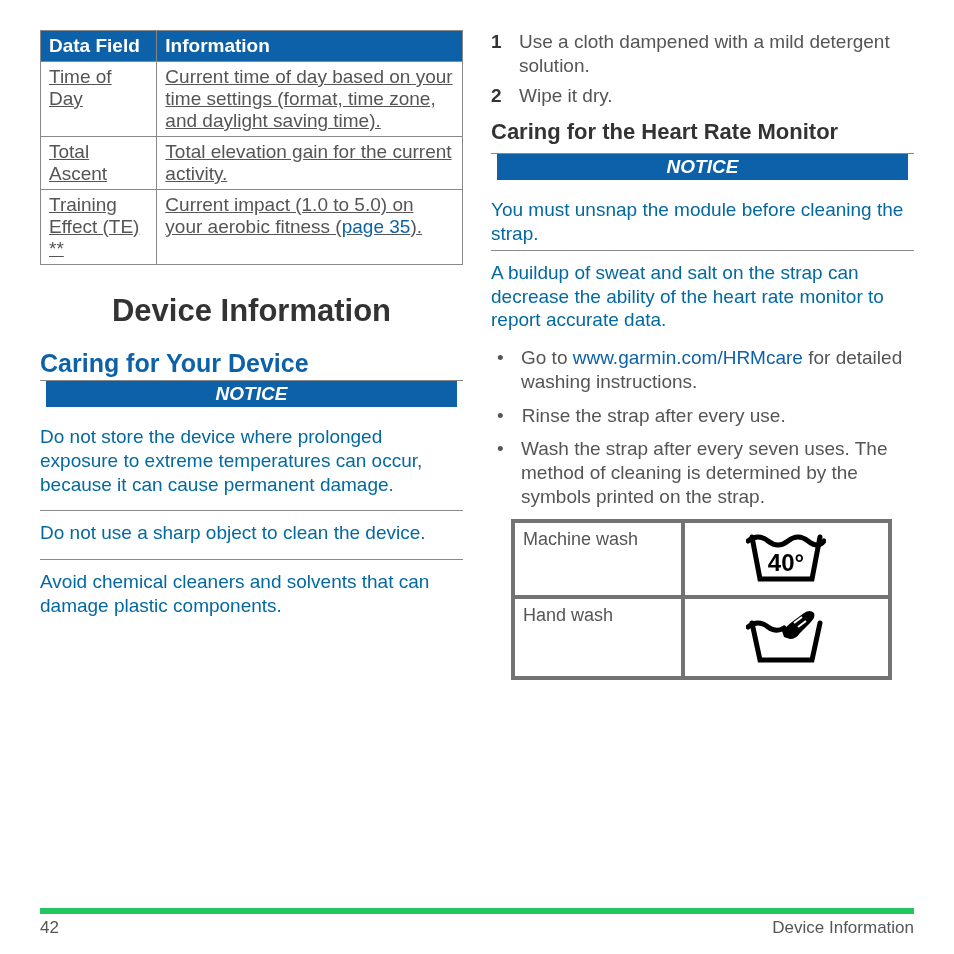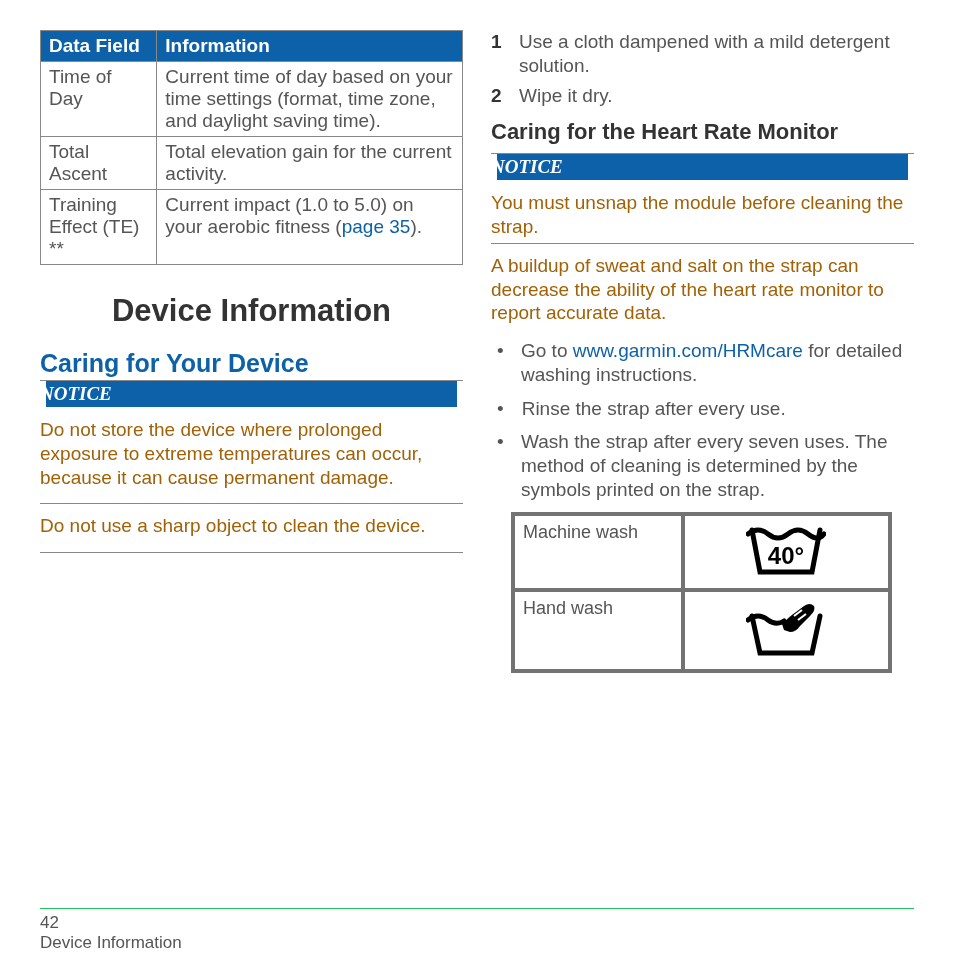--- a/index.html
+++ b/index.html
@@ -28,20 +28,21 @@
     text-align: left;
     padding: 4px 8px;
     border: 1px solid #888;
     font-weight: bold;
   }
   table.data-table td {
     border: 1px solid #888;
     padding: 4px 8px;
     vertical-align: top;
     color: #555;
+    text-decoration: underline;
   }
   h1.section-title {
     font-size: 31px;
     font-weight: bold;
     text-align: center;
     margin: 28px 0 20px 0;
     color: #333;
   }
   h2.blue-heading {
     color: #0d61a9;
@@ -53,29 +54,29 @@
     font-size: 22px;
     font-weight: bold;
     color: #333;
     margin-bottom: 8px;
   }
   .notice-bar {
     background: linear-gradient(to right, #fff 0, #fff 6px, #0d61a9 6px, #0d61a9 calc(100% - 6px), #fff calc(100% - 6px));
     color: #fff;
     font-style: italic;
     font-weight: bold;
+    text-align: center;
     padding: 2px 0;
     font-size: 19px;
-    margin-bottom: 11px;
+    margin-bottom: 18px;
     border-top: 1px solid #888;
-    font-family: Liberation Serif, serif;
   }
   p.body {
     font-size: 19px;
-    color: #a16207;
+    color: #0369a1;
     margin-bottom: 14px;
     line-height: 1.25;
   }
   .hr-rule {
     border: none;
     border-top: 1px solid #888;
     margin-bottom: 10px;
   }
   ol.num-list {
     list-style: none;
@@ -127,24 +128,23 @@
   table.wash-table td.icon-cell {
     text-align: center;
     vertical-align: middle;
     height: 70px;
   }
   .footer {
     display: flex;
     justify-content: space-between;
     font-size: 17px;
     color: #555;
-    border-top: 1px solid #22c55e;
+    border-top: 6px solid #22c55e;
     padding-top: 4px;
     margin-top: 8px;
-    flex-direction: column;
   }
   svg { display: inline-block; }
 </style>
 </head>
 <body>
 
 <div class="columns">
 
   <div class="col">
     <table class="data-table">
@@ -173,20 +173,21 @@
     </table>
 
     <h1 class="section-title">Device Information</h1>
 
     <h2 class="blue-heading">Caring for Your Device</h2>
     <div class="notice-bar">NOTICE</div>
     <p class="body">Do not store the device where prolonged exposure to extreme temperatures can occur, because it can cause permanent damage.</p>
     <hr class="hr-rule">
     <p class="body">Do not use a sharp object to clean the device.</p>
     <hr class="hr-rule">
+    <p class="body">Avoid chemical cleaners and solvents that can damage plastic components.</p>
   </div>
 
   <div class="col">
     <ol class="num-list">
       <li>
           <span class="num">1</span>
           <span>Use a cloth dampened with a mild detergent solution.</span>
         </li>
       <li>
           <span class="num">2</span>

